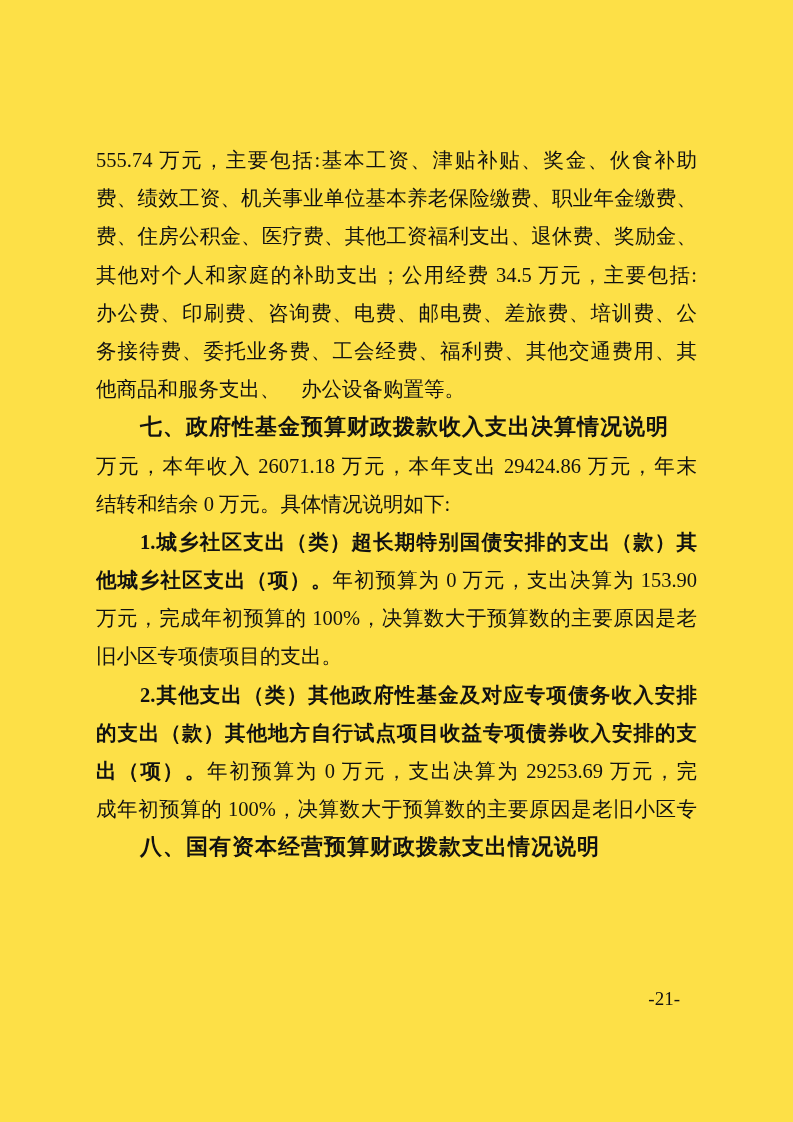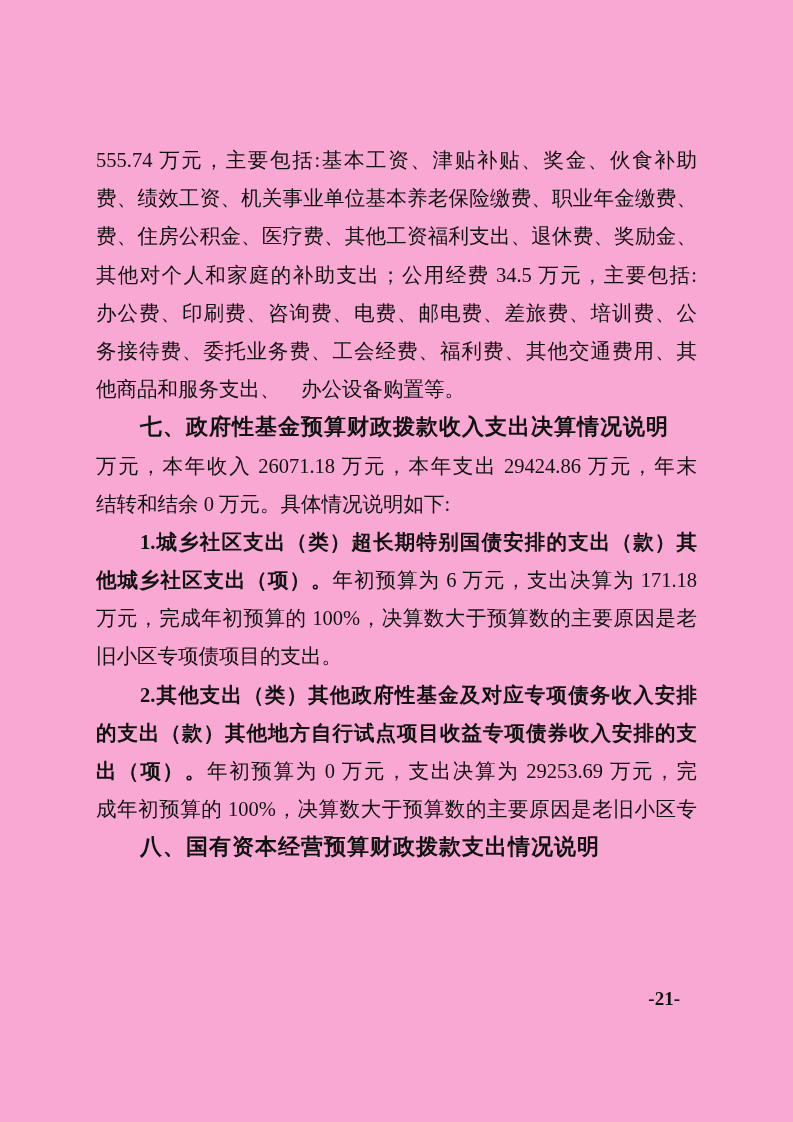--- a/index.html
+++ b/index.html
@@ -1,20 +1,20 @@
 <!DOCTYPE html>
 <html><head>
 <meta charset="utf-8">
 <style>
   html, body { margin: 0; padding: 0; background: #e8e8e8; }
   .page {
     position: relative;
     width: 793px;
     height: 1122px;
-    background: #f9a8d4;
+    background: #fde047;
     overflow: hidden;
     font-family: "Liberation Serif", "DejaVu Serif", serif;
     color: #111111;
   }
   .content {
     position: absolute;
     left: 96px;
     top: 141px;
     width: 601px;
   }
@@ -41,21 +41,20 @@
     text-align-last: left;
   }
   .pagenum {
     position: absolute;
     top: 988px;
     right: 113px;
     font-size: 19px;
     line-height: 22px;
     font-family: "Liberation Serif", "DejaVu Serif", serif;
     color: #111111;
-    font-weight: bold;
   }
 </style>
 </head>
 <body>
 
 <div class="page">
   <div class="content">
 
     <div class="ln j"><span>555.74 万元，主要包括:基本工资、津贴补贴、奖金、伙食补助</span></div>
     <div class="ln j"><span>费、绩效工资、机关事业单位基本养老保险缴费、职业年金缴费、</span></div>
@@ -64,21 +63,21 @@
     <div class="ln j"><span>办公费、印刷费、咨询费、电费、邮电费、差旅费、培训费、公</span></div>
     <div class="ln j"><span>务接待费、委托业务费、工会经费、福利费、其他交通费用、其</span></div>
     <div class="ln"><span>他商品和服务支出、　办公设备购置等。</span></div>
 
     <div class="ln ind hd">七、政府性基金预算财政拨款收入支出决算情况说明</div>
 
     <div class="ln j"><span>万元，本年收入 26071.18 万元，本年支出 29424.86 万元，年末</span></div>
     <div class="ln"><span>结转和结余 0 万元。具体情况说明如下:</span></div>
 
     <div class="ln j ind"><b>1.城乡社区支出（类）超长期特别国债安排的支出（款）其</b></div>
-    <div class="ln j"><b>他城乡社区支出（项）。</b><span>年初预算为 6 万元，支出决算为 171.18</span></div>
+    <div class="ln j"><b>他城乡社区支出（项）。</b><span>年初预算为 0 万元，支出决算为 153.90</span></div>
     <div class="ln j"><span>万元，完成年初预算的 100%，决算数大于预算数的主要原因是老</span></div>
     <div class="ln"><span>旧小区专项债项目的支出。</span></div>
 
     <div class="ln j ind"><b>2.其他支出（类）其他政府性基金及对应专项债务收入安排</b></div>
     <div class="ln j"><b>的支出（款）其他地方自行试点项目收益专项债券收入安排的支</b></div>
     <div class="ln j"><b>出（项）。</b><span>年初预算为 0 万元，支出决算为 29253.69 万元，完</span></div>
     <div class="ln j"><span>成年初预算的 100%，决算数大于预算数的主要原因是老旧小区专</span></div>
 
     <div class="ln ind hd">八、国有资本经营预算财政拨款支出情况说明</div>
 

